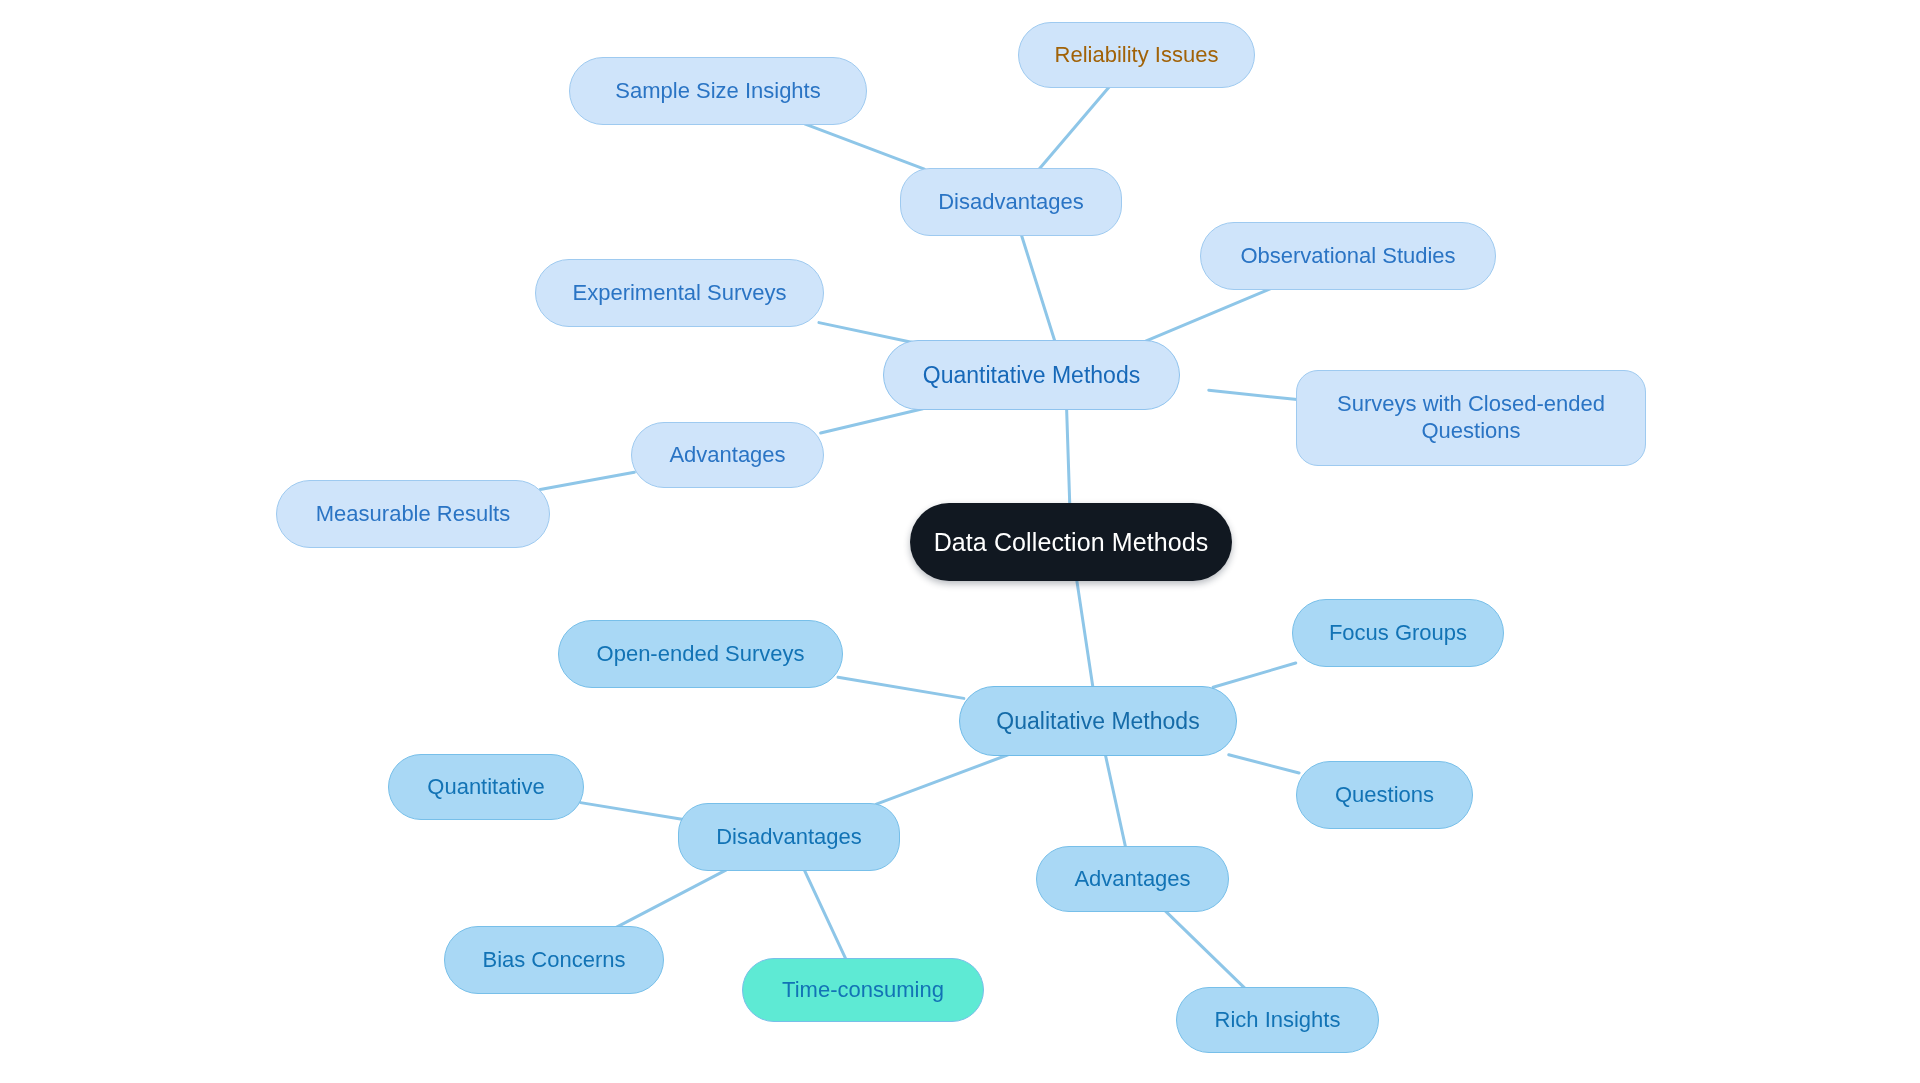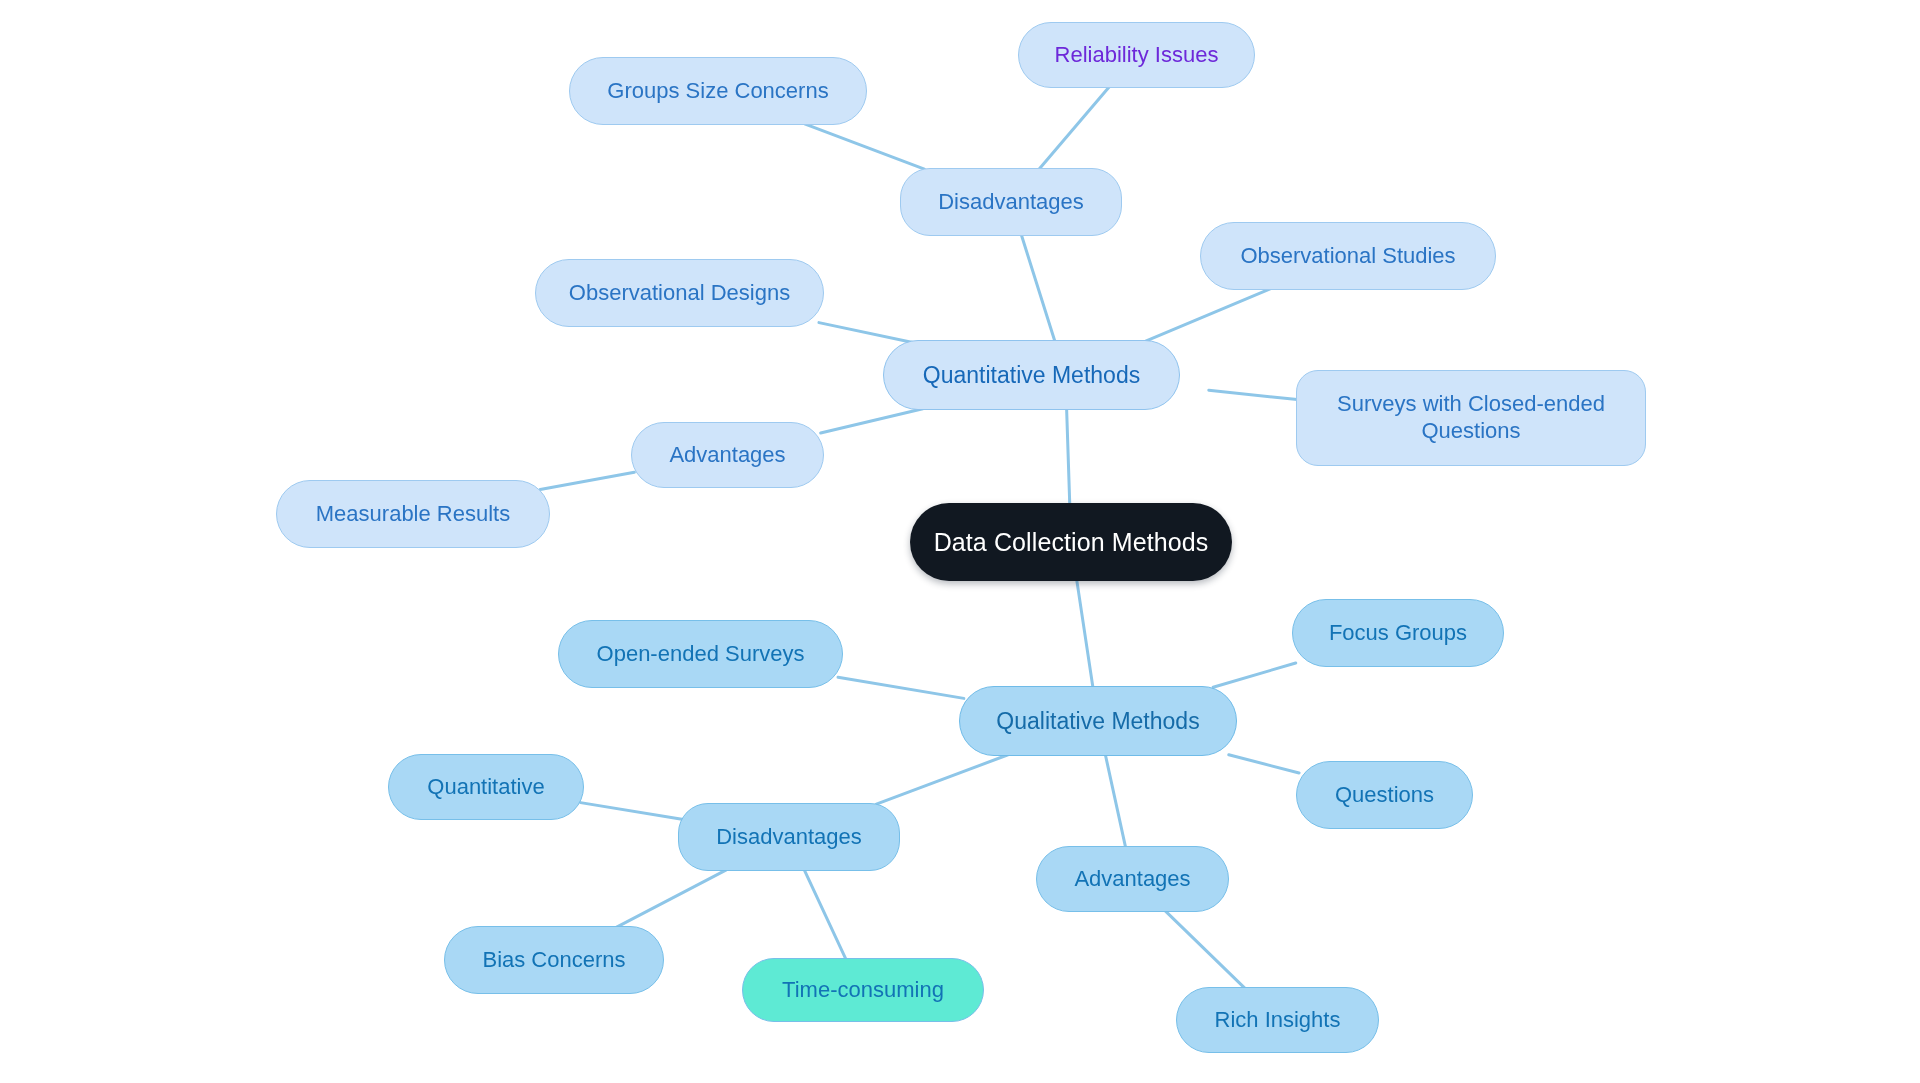--- a/index.html
+++ b/index.html
@@ -109,23 +109,23 @@
       <line x1="1105.3749208860759" y1="754.775" x2="1125.546503164557" y2="847.155" stroke="#8ec6e8" stroke-width="3" stroke-linecap="round"></line>
       <line x1="1008.0303879310345" y1="754.775" x2="876.399051724138" y2="804.19" stroke="#8ec6e8" stroke-width="3" stroke-linecap="round"></line>
       <line x1="681.885" y1="819.3242574257425" x2="580.5699999999999" y2="802.6056105610561" stroke="#8ec6e8" stroke-width="3" stroke-linecap="round"></line>
       <line x1="726.3142276422765" y1="869.81" x2="616.6857723577235" y2="927.19" stroke="#8ec6e8" stroke-width="3" stroke-linecap="round"></line>
       <line x1="804.2700628930818" y1="869.81" x2="847.7299371069182" y2="963.19" stroke="#8ec6e8" stroke-width="3" stroke-linecap="round"></line>
       <line x1="1165.2484042553192" y1="910.845" x2="1244.7515957446808" y2="988.155" stroke="#8ec6e8" stroke-width="3" stroke-linecap="round"></line>
     </svg>
 <div class="node root" style="left: 910px; top: 503px; width: 322px; height: 78px; background: rgb(17, 24, 33); color: rgb(255, 255, 255);"><span>Data Collection Methods</span></div>
     <div class="node branch-quant" style="left: 883px; top: 340px; width: 297px; height: 70px; background: rgb(207, 228, 250); color: rgb(22, 104, 184);"><span>Quantitative Methods</span></div>
     <div class="node leaf-quant rect" style="left: 900px; top: 168px; width: 222px; height: 68px; background: rgb(207, 228, 250); color: rgb(42, 116, 196);"><span>Disadvantages</span></div>
-    <div class="node leaf-quant" style="left: 569px; top: 57px; width: 298px; height: 68px; background: rgb(207, 228, 250); color: rgb(42, 116, 196);"><span>Groups Size Concerns</span></div>
-    <div class="node leaf-quant" style="left: 1018px; top: 22px; width: 237px; height: 66px; background: rgb(207, 228, 250); color: #6d28d9;"><span>Reliability Issues</span></div>
-    <div class="node leaf-quant" style="left: 535px; top: 259px; width: 289px; height: 68px; background: rgb(207, 228, 250); color: rgb(42, 116, 196);"><span>Observational Designs</span></div>
+    <div class="node leaf-quant" style="left: 569px; top: 57px; width: 298px; height: 68px; background: rgb(207, 228, 250); color: rgb(42, 116, 196);"><span>Sample Size Insights</span></div>
+    <div class="node leaf-quant" style="left: 1018px; top: 22px; width: 237px; height: 66px; background: rgb(207, 228, 250); color: #a16207;"><span>Reliability Issues</span></div>
+    <div class="node leaf-quant" style="left: 535px; top: 259px; width: 289px; height: 68px; background: rgb(207, 228, 250); color: rgb(42, 116, 196);"><span>Experimental Surveys</span></div>
     <div class="node leaf-quant" style="left: 1200px; top: 222px; width: 296px; height: 68px; background: rgb(207, 228, 250); color: rgb(42, 116, 196);"><span>Observational Studies</span></div>
     <div class="node leaf-quant rect-sm" style="left: 1296px; top: 370px; width: 350px; height: 96px; background: rgb(207, 228, 250); color: rgb(42, 116, 196);"><span>Surveys with Closed-ended
 Questions</span></div>
     <div class="node leaf-quant" style="left: 631px; top: 422px; width: 193px; height: 66px; background: rgb(207, 228, 250); color: rgb(42, 116, 196);"><span>Advantages</span></div>
     <div class="node leaf-quant" style="left: 276px; top: 480px; width: 274px; height: 68px; background: rgb(207, 228, 250); color: rgb(42, 116, 196);"><span>Measurable Results</span></div>
     <div class="node branch-qual" style="left: 959px; top: 686px; width: 278px; height: 70px; background: rgb(169, 216, 245); color: rgb(21, 107, 168);"><span>Qualitative Methods</span></div>
     <div class="node leaf-qual" style="left: 1292px; top: 599px; width: 212px; height: 68px; background: rgb(169, 216, 245); color: rgb(18, 115, 181);"><span>Focus Groups</span></div>
     <div class="node leaf-qual" style="left: 558px; top: 620px; width: 285px; height: 68px; background: rgb(169, 216, 245); color: rgb(18, 115, 181);"><span>Open-ended Surveys</span></div>
     <div class="node leaf-qual" style="left: 1296px; top: 761px; width: 177px; height: 68px; background: rgb(169, 216, 245); color: rgb(18, 115, 181);"><span>Questions</span></div>
     <div class="node leaf-qual" style="left: 1036px; top: 846px; width: 193px; height: 66px; background: rgb(169, 216, 245); color: rgb(18, 115, 181);"><span>Advantages</span></div>

